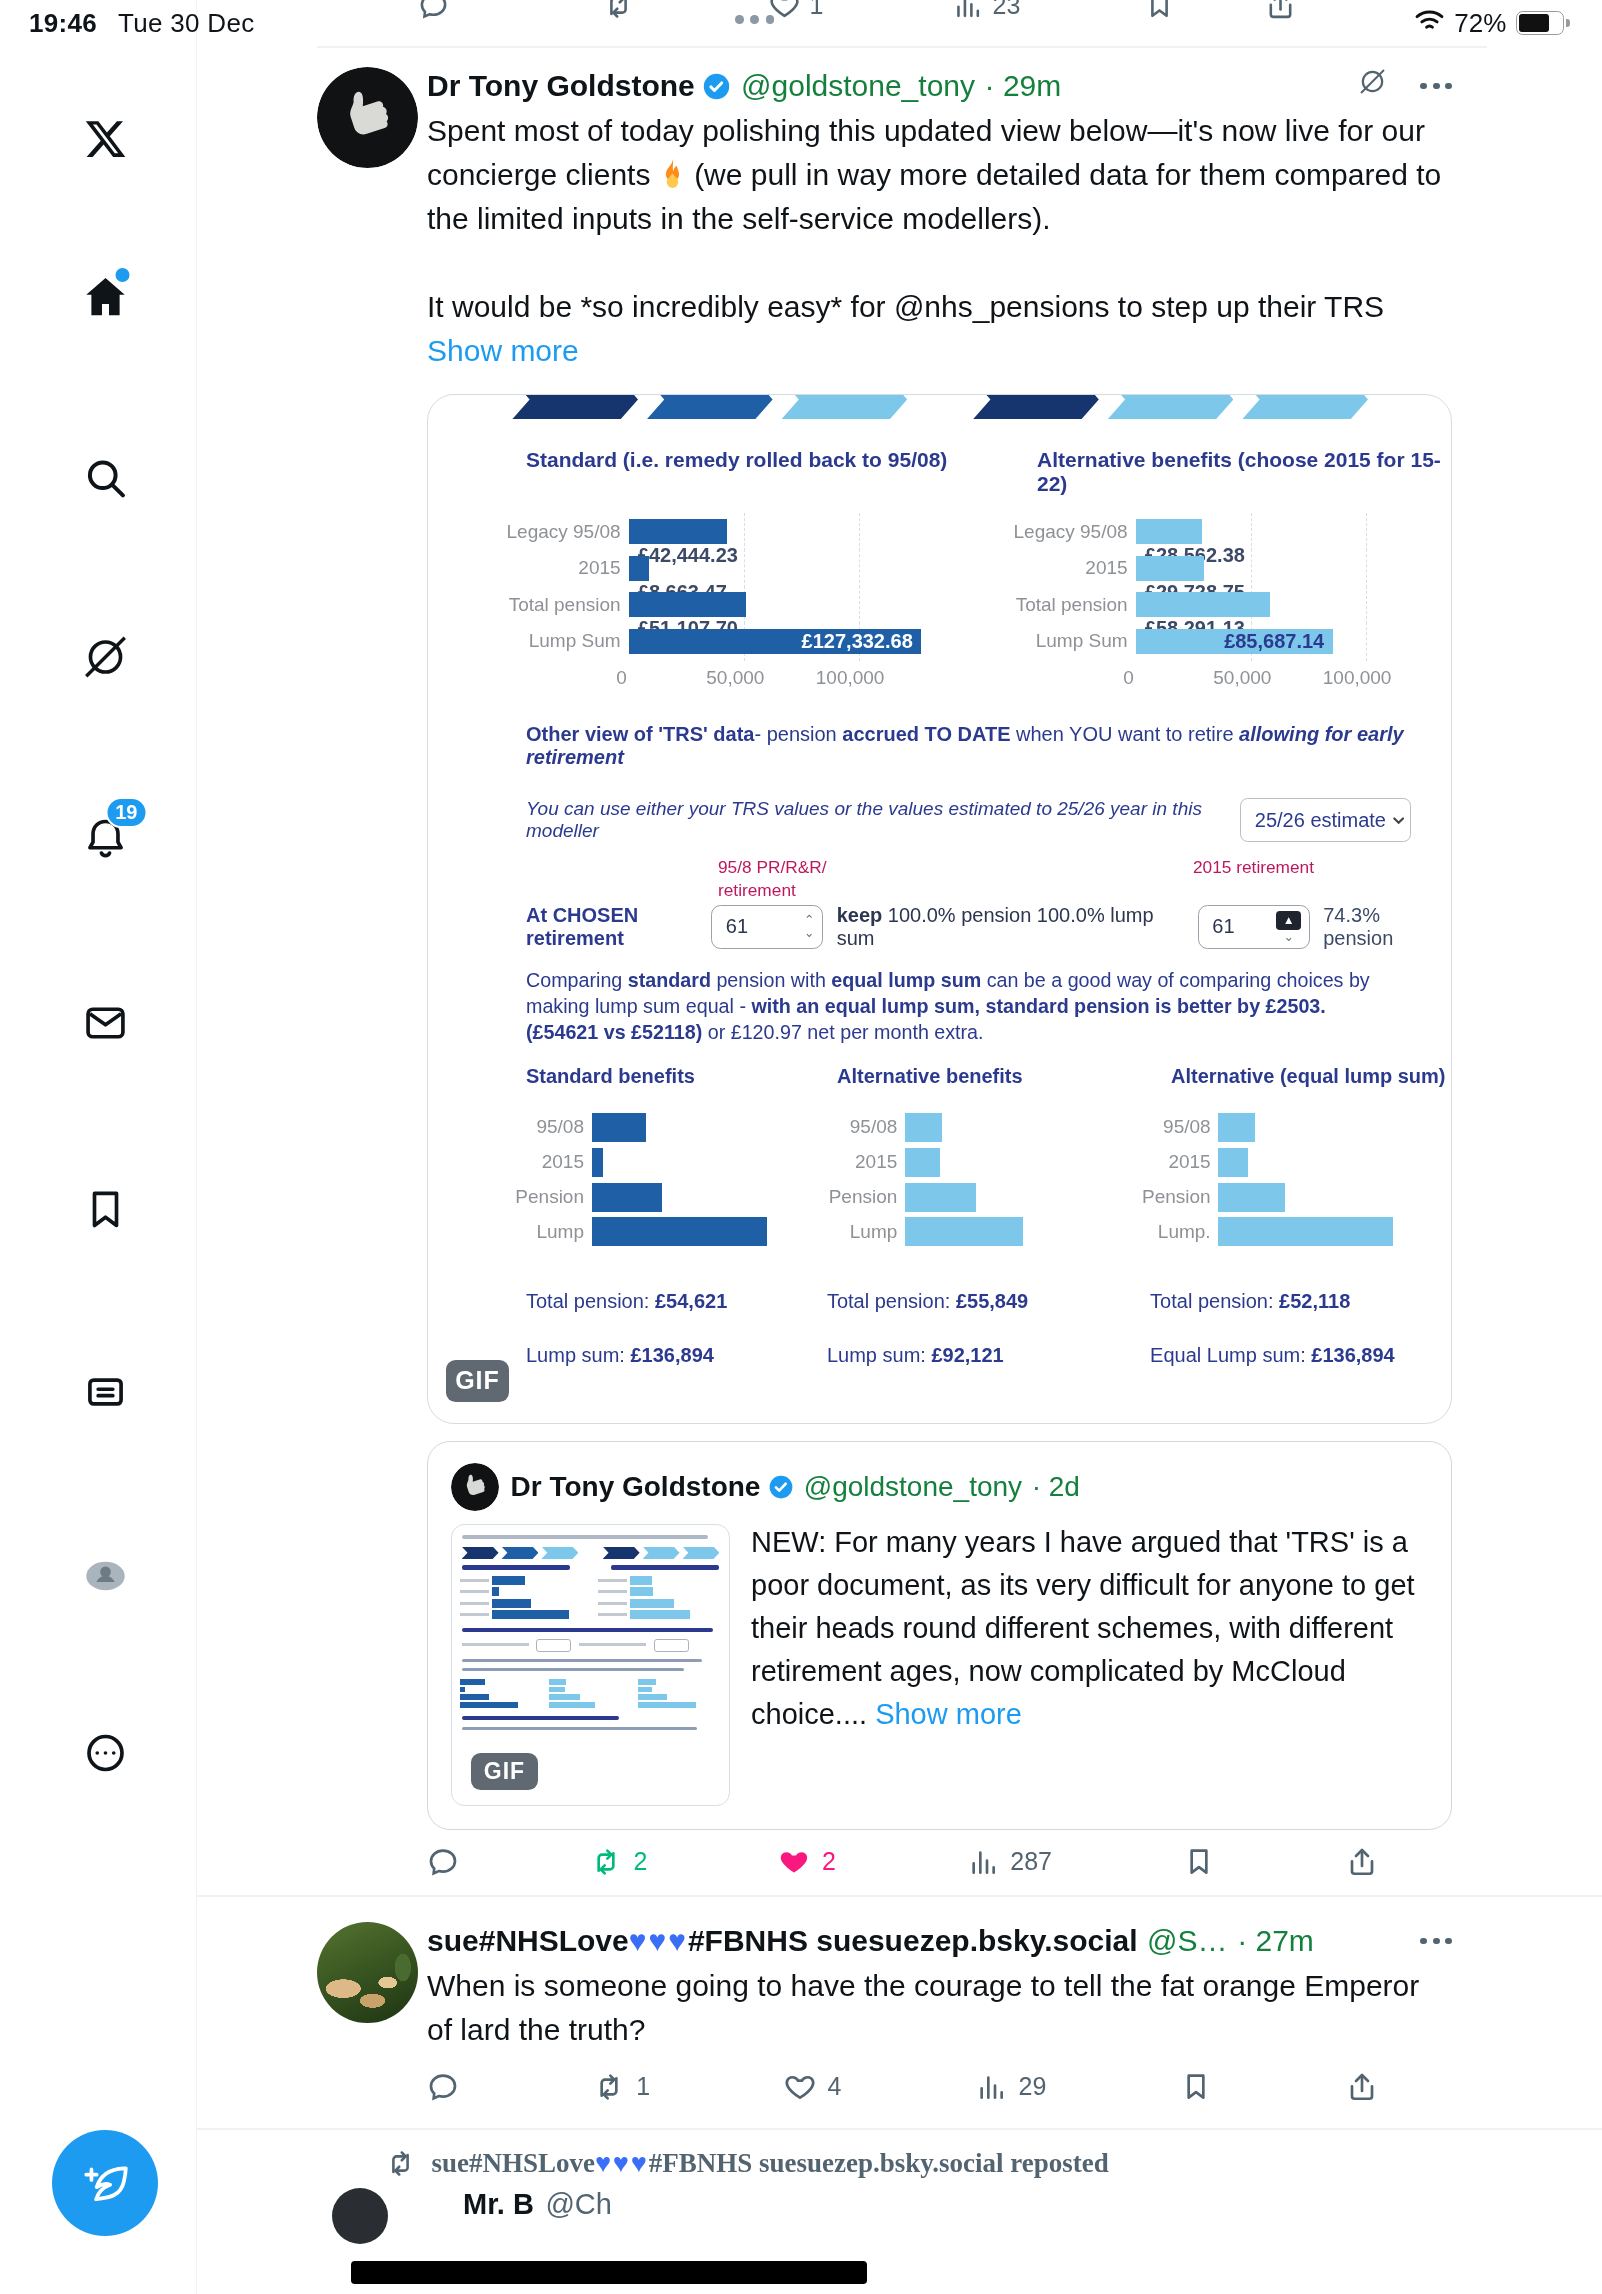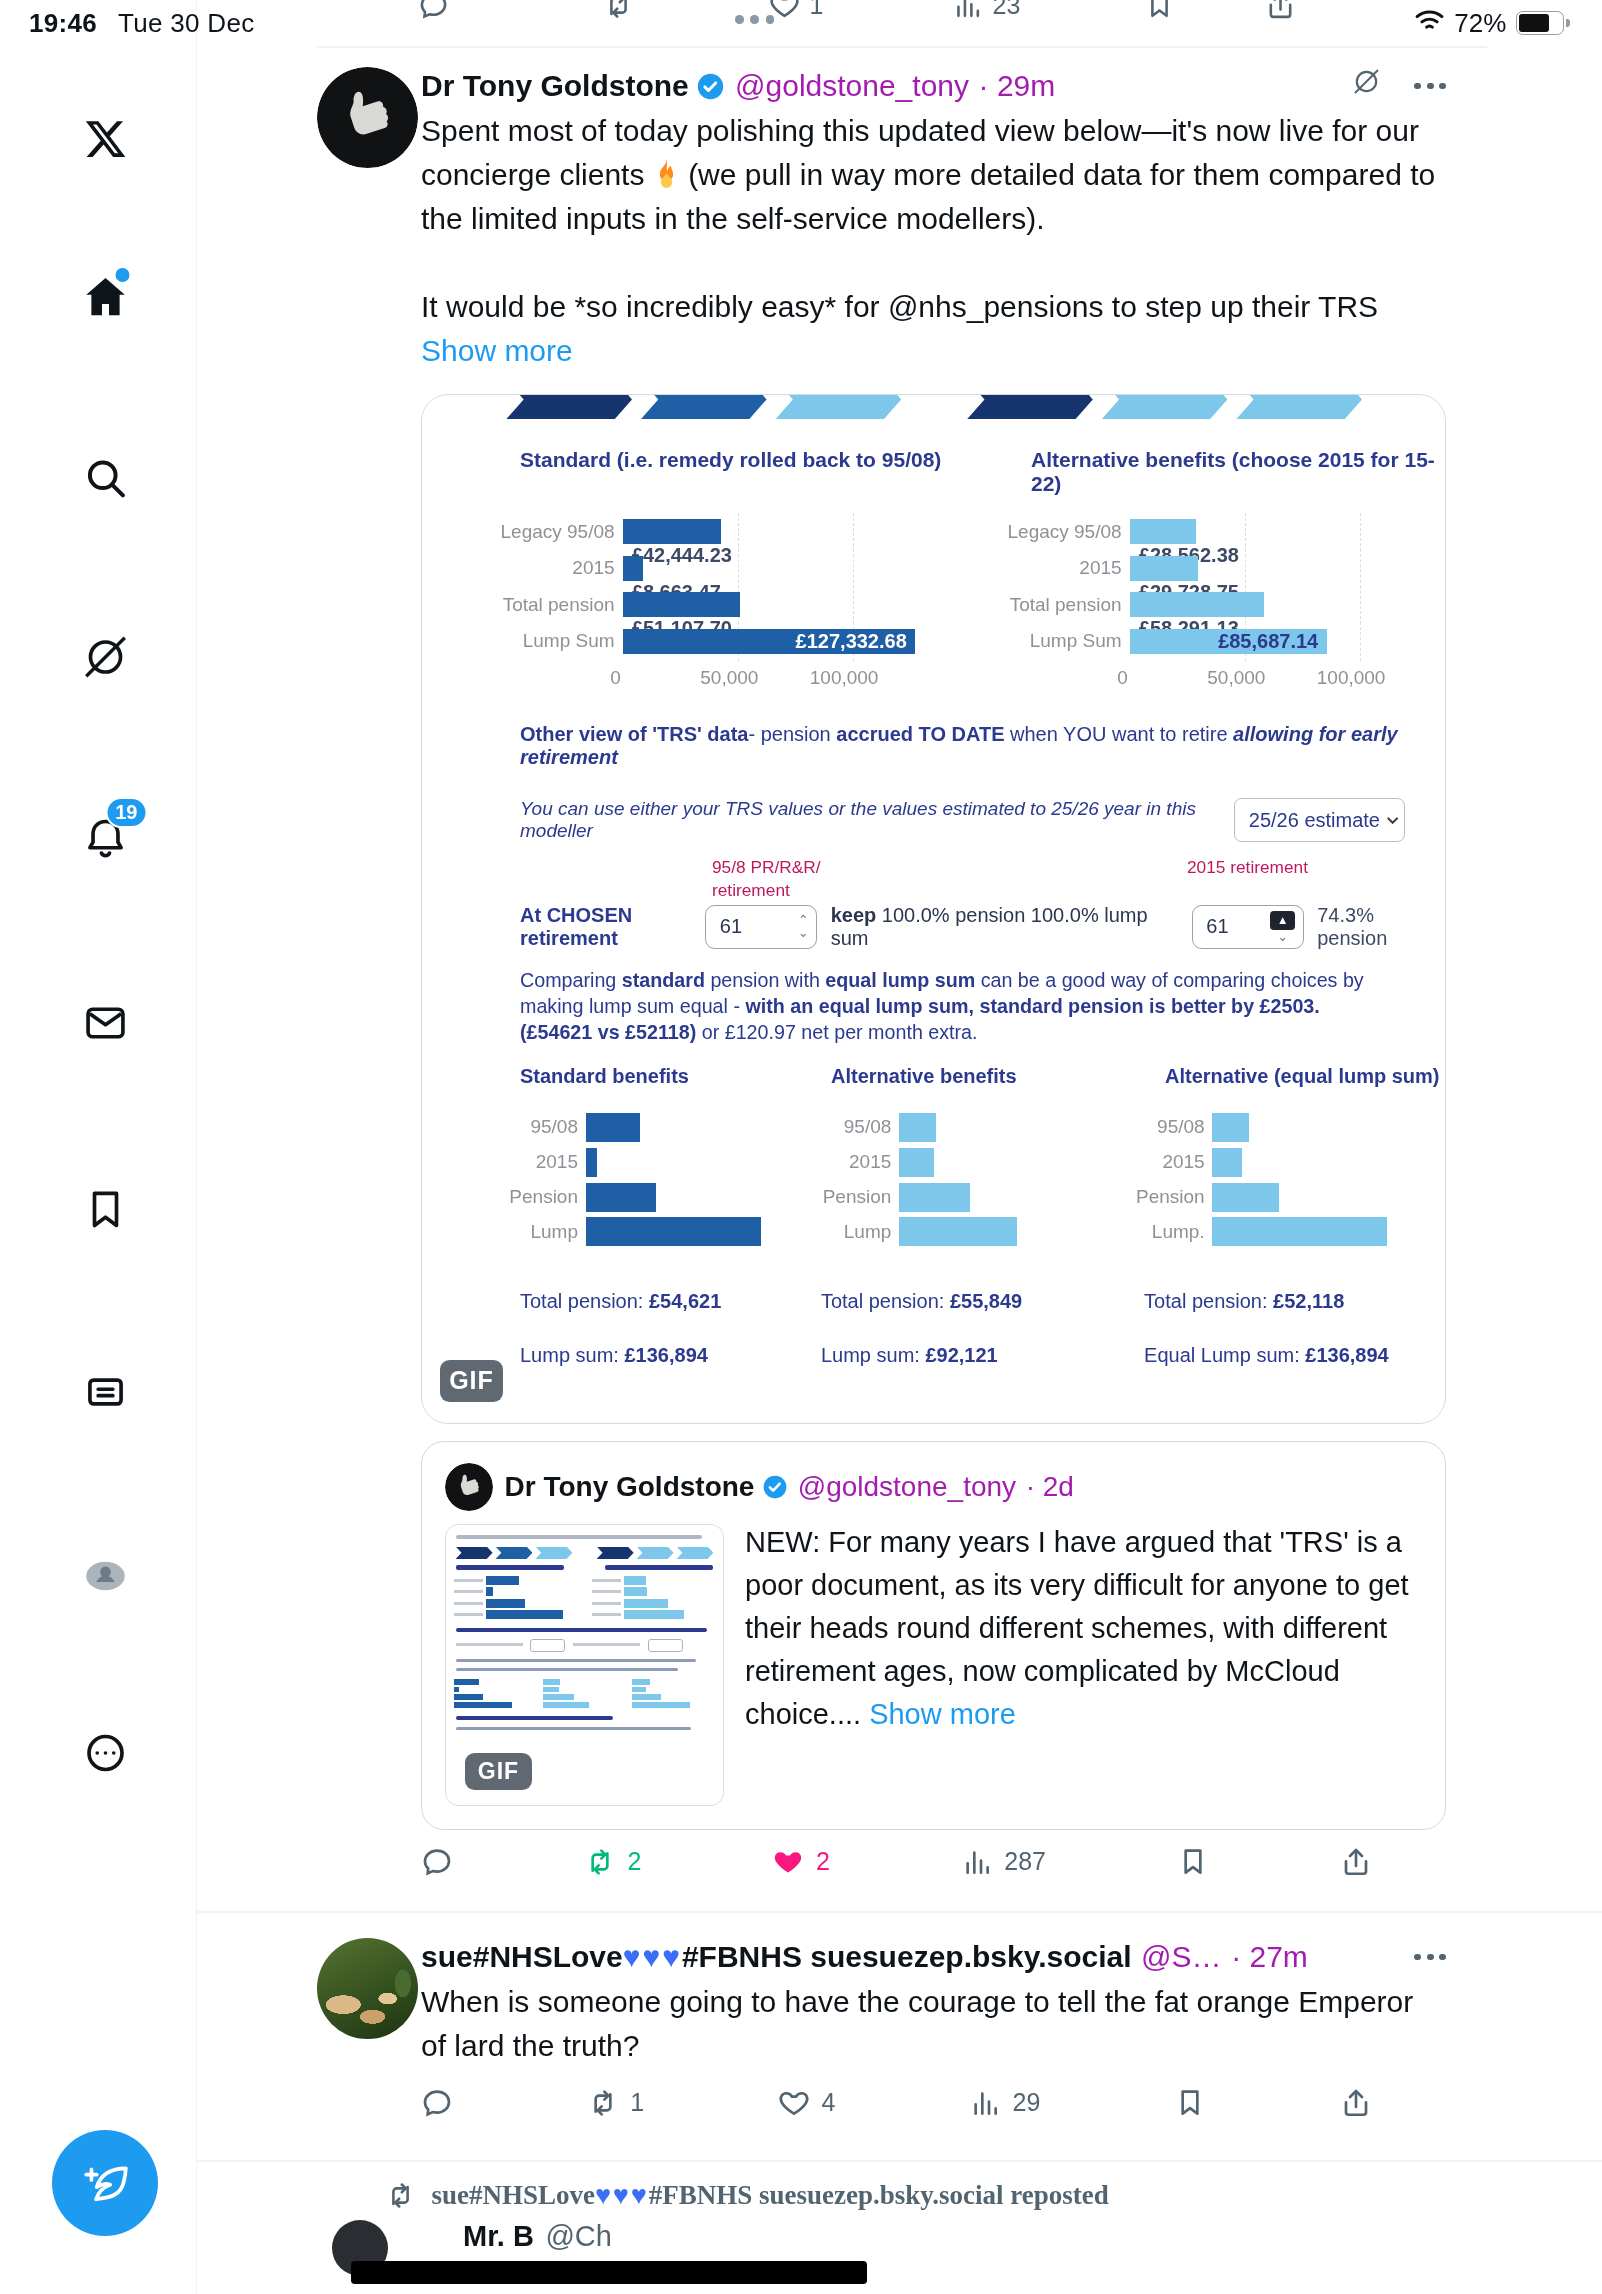--- a/index.html
+++ b/index.html
@@ -29,33 +29,33 @@
 
   
   .peek{position:relative;height:48px;overflow:hidden;}
   .peek .pk{position:absolute;top:-9.6px;color:#536471;display:flex;align-items:center;gap:9.6px;font-size:25px;}
   .peek svg{width:31px;height:31px;}
   .pk-dots{position:absolute;top:15.4px;left:552px;display:flex;gap:6.7px;}
   .pk-dots i{width:8.6px;height:8.6px;border-radius:50%;background:#8b98a5;}
   .peek-div{position:absolute;bottom:0;left:134px;right:115px;height:1.9px;background:#eff3f4;}
 
   
-  .tweet{display:flex;padding:19px 0 16px 134px;gap:3px;}
+  .tweet{display:flex;padding:19px 0 0 134px;gap:9px;}
   .avatar{width:101px;height:101px;border-radius:50%;flex:0 0 auto;overflow:hidden;}
   .avatar svg{width:100%;height:100%;}
   .avatar2{background:
      radial-gradient(ellipse 29px 15.4px at 26% 66%, #dcb987 0 60%, rgba(0,0,0,0) 61%),
      radial-gradient(ellipse 21px 11.5px at 55% 78%, #c9a26b 0 60%, rgba(0,0,0,0) 61%),
      radial-gradient(ellipse 15.4px 9.6px at 70% 60%, #e5c795 0 60%, rgba(0,0,0,0) 61%),
      radial-gradient(ellipse 13.4px 23px at 85% 45%, #4a6b30 0 60%, rgba(0,0,0,0) 61%),
      linear-gradient(155deg,#55742f 0%,#3a5722 45%,#1d3312 100%);}
   .content{width:1025px;}
   .t-head{display:flex;align-items:center;font-size:30px;line-height:38px;}
   .t-name{font-weight:700;}
-  .t-gray{color:#a21caf;margin-left:9.6px;font-weight:400;}
+  .t-gray{color:#15803d;margin-left:9.6px;font-weight:400;}
   .vbadge{width:29px;height:29px;margin-left:7.7px;flex:0 0 auto;}
   .head-right{margin-left:auto;display:flex;align-items:center;gap:33px;color:#536471;}
   .head-right svg{width:29px;height:29px;}
   .dots3{display:flex;gap:5.8px;}
   .dots3 i{width:6.7px;height:6.7px;border-radius:50%;background:#536471;}
   .t-text{font-size:30px;line-height:44px;margin-top:3.8px;}
   .t-text .p2{margin-top:44px;}
   .link{color:#1d9bf0;}
   .flame{display:inline-block;width:27px;height:31px;vertical-align:-3.8px;}
 

